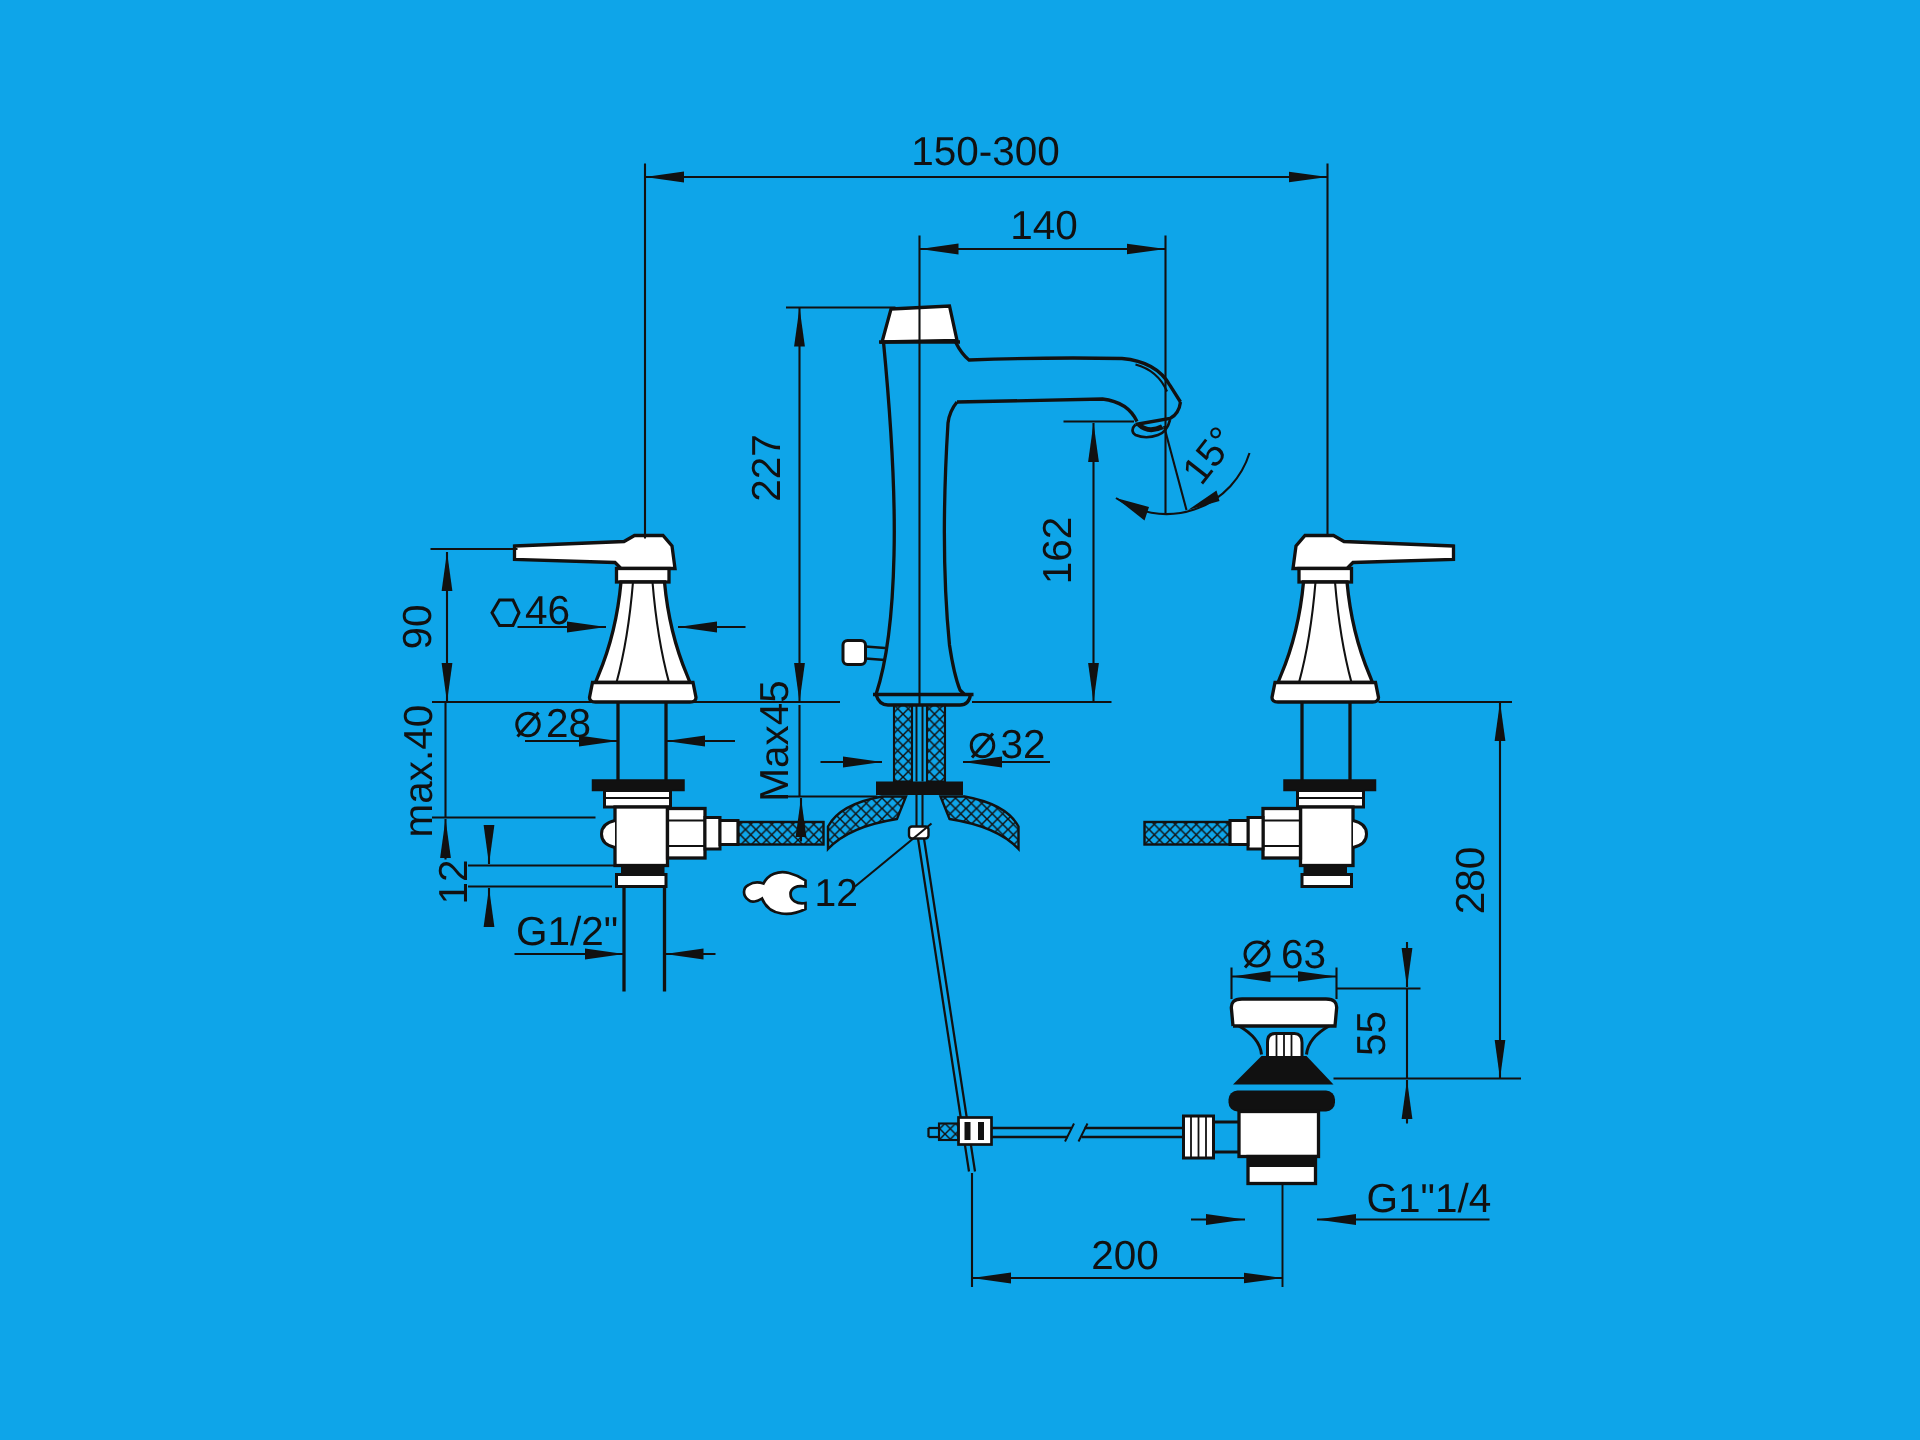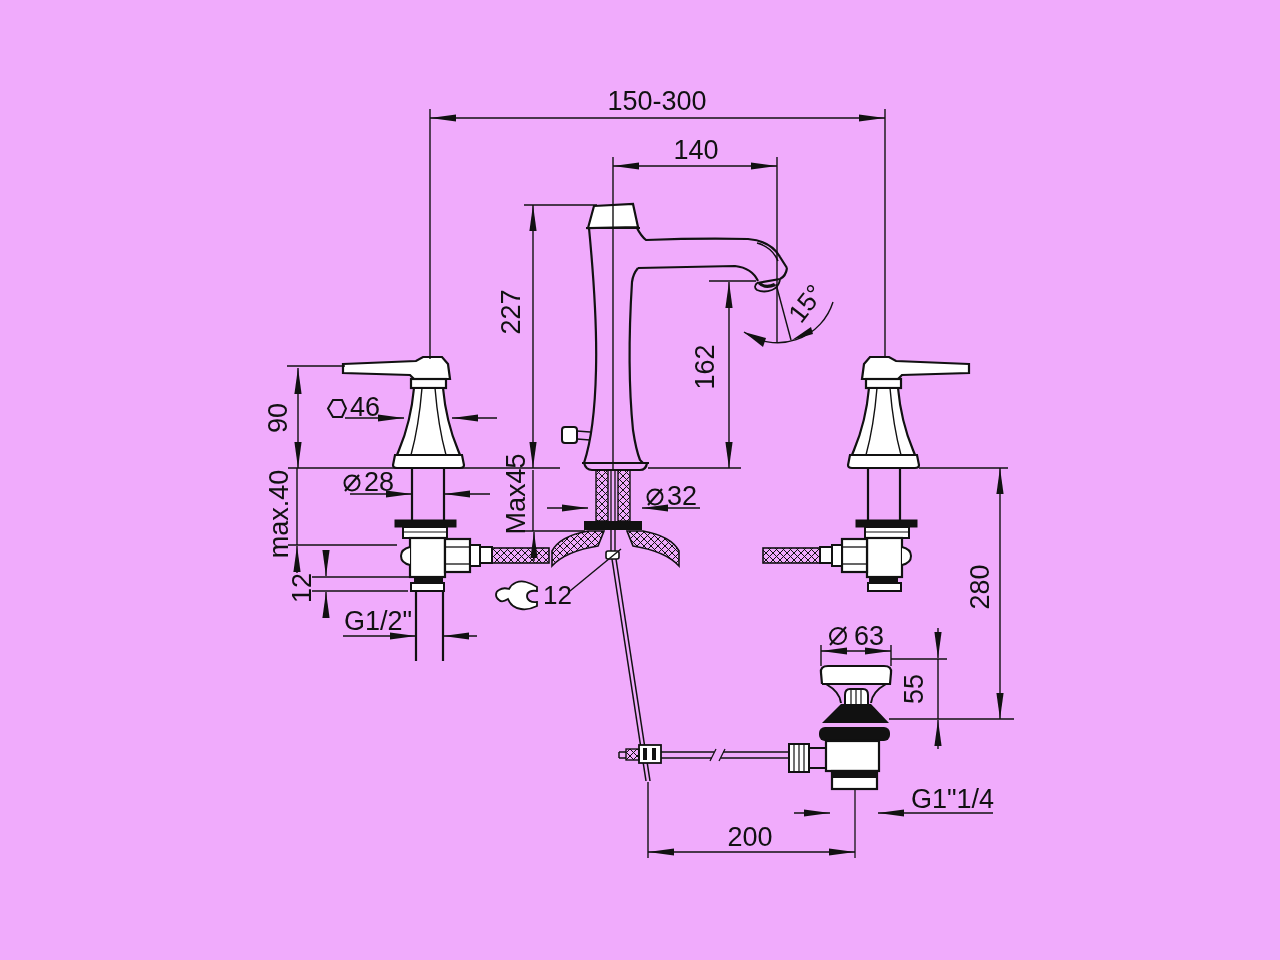--- a/index.html
+++ b/index.html
@@ -1,16 +1,16 @@
 <!DOCTYPE html>
 <html><head>
 <meta charset="utf-8">
 <style>
   html,body{margin:0;padding:0;background:#ffffff;}
-  .stage{position:relative;width:1280px;height:960px;background:#f0abfc;overflow:hidden;}
+  .stage{position:relative;width:1280px;height:960px;background:#0ea5e9;overflow:hidden;}
   svg{position:absolute;left:0;top:0;}
   text{font-family:"Liberation Sans","DejaVu Sans",sans-serif;fill:#111;}
   .dimtxt{font-size:27px;}
   .dimtxt-s{font-size:26px;}
 </style>
 </head>
 <body>
 
 <div class="stage">
 <svg width="1280" height="960" viewBox="0 0 1280 960">

